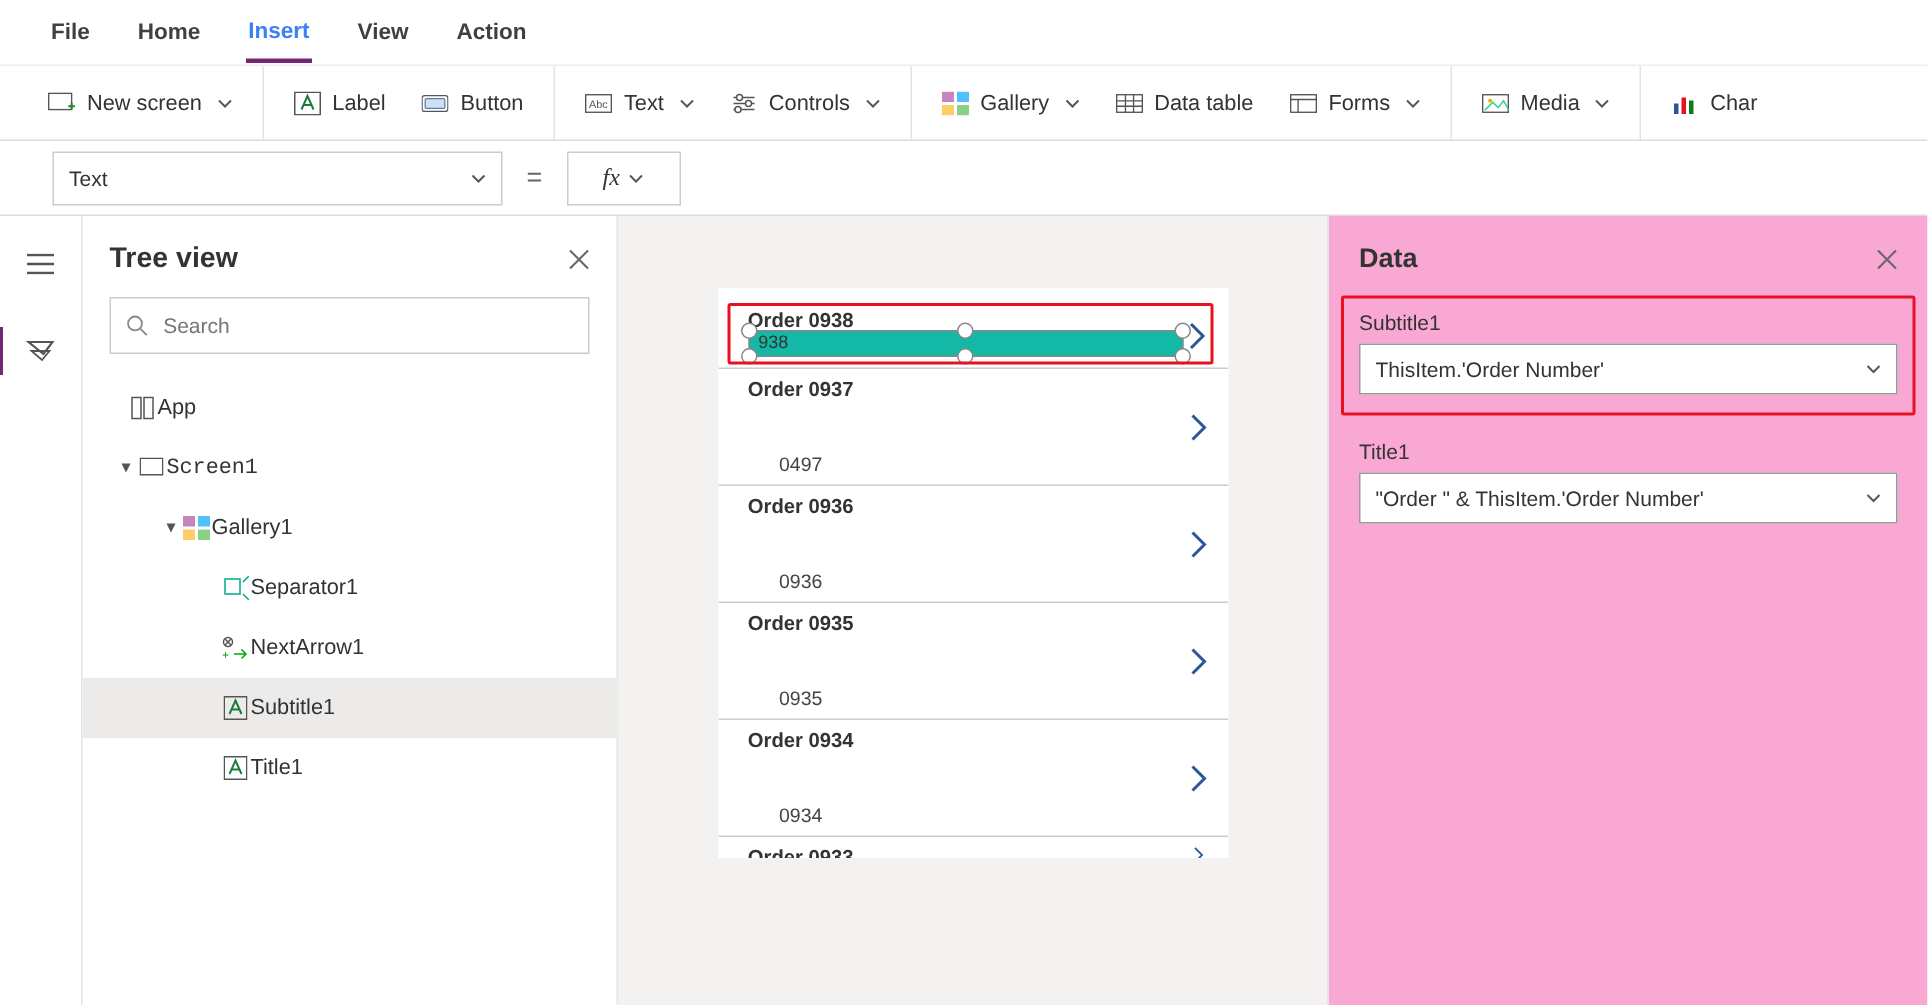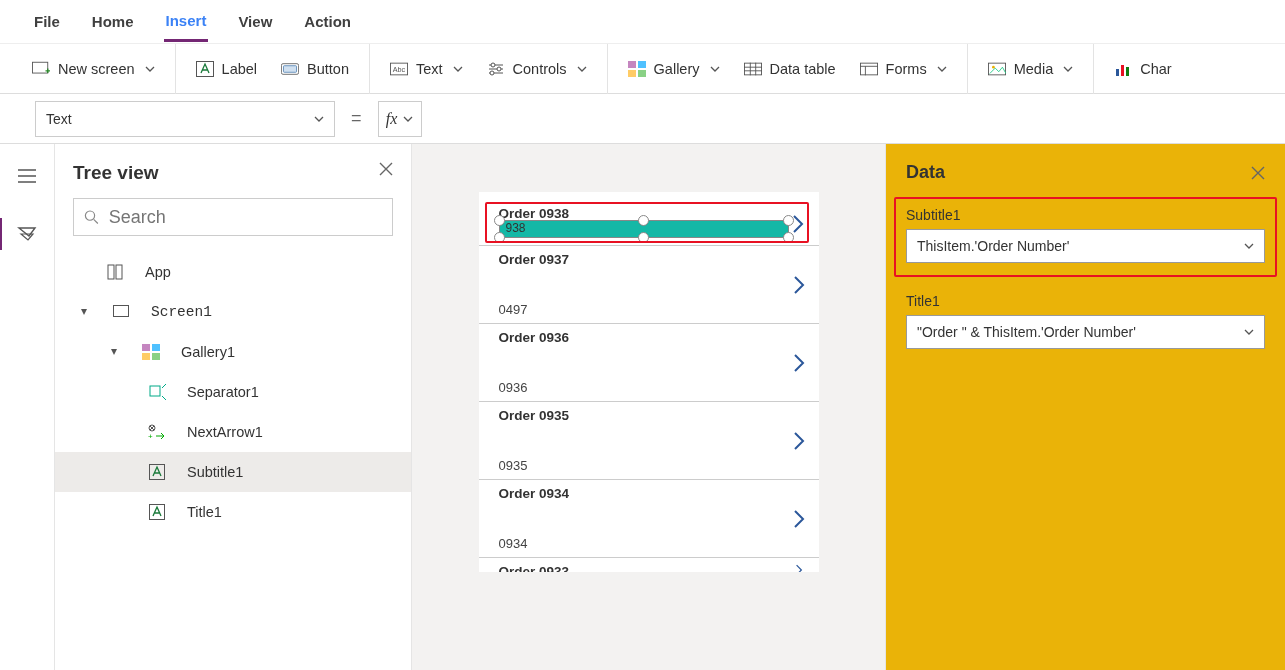--- a/index.html
+++ b/index.html
@@ -18,59 +18,59 @@
   .rbtn { display: flex; align-items: center; gap: 8px; font-size: 14.5px; color: #333; cursor: pointer; }
   .rbtn .ico { width: 18px; height: 18px; display: flex; align-items: center; justify-content: center; }
   .chev { width: 10px; height: 10px; margin-left: 2px; }
 
   svg { display: block; }
 
   
   .formula { height: 50px; display: flex; align-items: center; padding: 0 11px 0 35px; border-bottom: 1px solid #ddd; gap: 10px; }
   .propsel { width: 300px; height: 36px; border: 1px solid #ccc; display: flex; align-items: center; justify-content: space-between; padding: 0 10px; background: #fff; }
   .eq { font-size: 18px; color: #666; padding: 0 6px; }
-  .fx { width: 44px; height: 36px; border: 1px solid #ccc; display: flex; align-items: center; justify-content: center; gap: 4px; background: #fff; }
+  .fx { width: 76px; height: 36px; border: 1px solid #ccc; display: flex; align-items: center; justify-content: center; gap: 4px; background: #fff; }
   .fbox { flex: 1; height: 36px; border: 1px solid #ccc; display: flex; align-items: center; padding: 0 12px; font-family: Consolas, monospace; font-size: 15px; }
   .fbox .tok1 { color: #7a3e9d; }
   .fbox .tok2 { color: #a31515; }
 
   
   .main { flex: 1; display: flex; min-height: 0; }
   .rail { width: 55px; border-right: 1px solid #e5e5e5; display: flex; flex-direction: column; align-items: center; padding-top: 18px; gap: 30px; }
   .rail .slot { width: 28px; height: 28px; display: flex; align-items: center; justify-content: center; position: relative;}
   .rail .slot.active::before { content: ""; position: absolute; left: -14px; top: -2px; bottom: -2px; width: 3px; background: #742774; }
 
   .tree { width: 357px; border-right: 1px solid #e5e5e5; display: flex; flex-direction: column; }
-  .tree-head { display: flex; align-items: flex-start; justify-content: space-between; padding: 18px 18px 14px 18px; }
+  .tree-head { display: flex; align-items: center; justify-content: space-between; padding: 18px 18px 14px 18px; }
   .tree-head h2 { margin: 0; font-size: 19px; font-weight: 600; }
   .search { margin: 0 18px 10px 18px; height: 38px; border: 1px solid #ccc; display: flex; align-items: center; padding: 0 10px; gap: 8px; color: #666;}
-  .search input { border: none; outline: none; font-size: 18px; width: 100%; }
+  .search input { border: none; outline: none; font-size: 14px; width: 100%; }
   .tnodes { padding-top: 6px; }
-  .tnode { display: flex; align-items: center; height: 40px; padding-left: 18px; gap: 20px; cursor: pointer; font-size: 14.5px; }
+  .tnode { display: flex; align-items: center; height: 40px; padding-left: 18px; gap: 0; cursor: pointer; font-size: 14.5px; }
   .tnode.indent1 { padding-left: 24px; font-family: Liberation Mono, monospace; }
   .tnode.indent2 { padding-left: 54px; }
   .tnode.indent3 { padding-left: 92px; }
   .tnode.selected { background: #edebe9; }
   .tnode .twisty { width: 12px; display:flex; }
   .icoBox { width: 20px; height: 20px; display:flex; align-items:center; justify-content:center; }
 
-  .canvas { flex: 1; background: #f3f2f1; display: flex; justify-content: center; align-items: flex-start; padding-top: 48px; }
+  .canvas { flex: 1; background: #f3f2f1; display: flex; justify-content: center; align-items: flex-start; padding-top: 48px; text-align: center; }
   .phone { width: 340px; height: 380px; background: #fff; padding-top: 10px; overflow:hidden;}
   .gitem { border-bottom: 1px solid #ccc; padding: 6px 14px 6px 20px; display: flex; align-items: center; justify-content: space-between; }
   .gitem .txt { display: flex; flex-direction: column; gap: 35px; }
   .gtitle { font-size: 13.5px; font-weight: 600; }
   .gsub { font-size: 13px; color: #444; }
   .arrR { color: #2b579a; }
 
   .gitem.first { position: relative; padding:0; height:44px; border-bottom:1px solid #ccc;}
   .selbox { position: absolute; left: 6px; right: 10px; top: 0; bottom: 2px; border: 2.5px solid #e81123; border-radius: 2px;}
   .inner-sel { position:absolute; left:20px; right:30px; top:18px; height:18px; border:1px solid #888; background:#14b8a6;}
   .handle { width:11px; height:11px; border:1px solid #888; border-radius:50%; background:#fff; position:absolute; }
 
-  .datapane { width: 400px; border-left: 1px solid #e5e5e5; padding: 18px 20px; background:#eab308;}
+  .datapane { width: 400px; border-left: 1px solid #e5e5e5; padding: 18px 20px; background:#f9a8d4;}
   .dp-head { display:flex; justify-content:space-between; align-items:center; margin-bottom: 24px;}
   .dp-head h3 { margin:0; font-size:18px; font-weight:600; }
   .field { margin-bottom: 20px; }
   .field.hi { border: 2.5px solid #e81123; border-radius:2px; padding: 8px 10px 12px 10px; margin: -10px -12px 16px -12px;}
   .flabel { font-size: 14px; color: #333; margin-bottom: 6px; }
   .fsel { height: 34px; border:1px solid #999; display:flex; align-items:center; justify-content:space-between; padding: 0 10px; font-size:14px; background:#fff;}
 
   .closeX { cursor:pointer; color:#666; }
 </style>
 </head>

